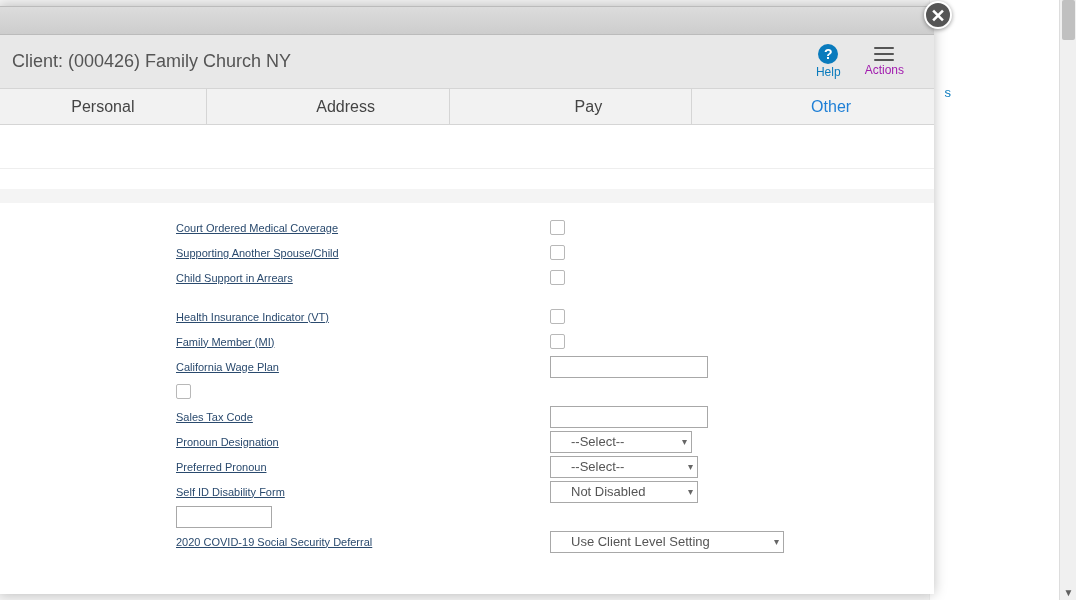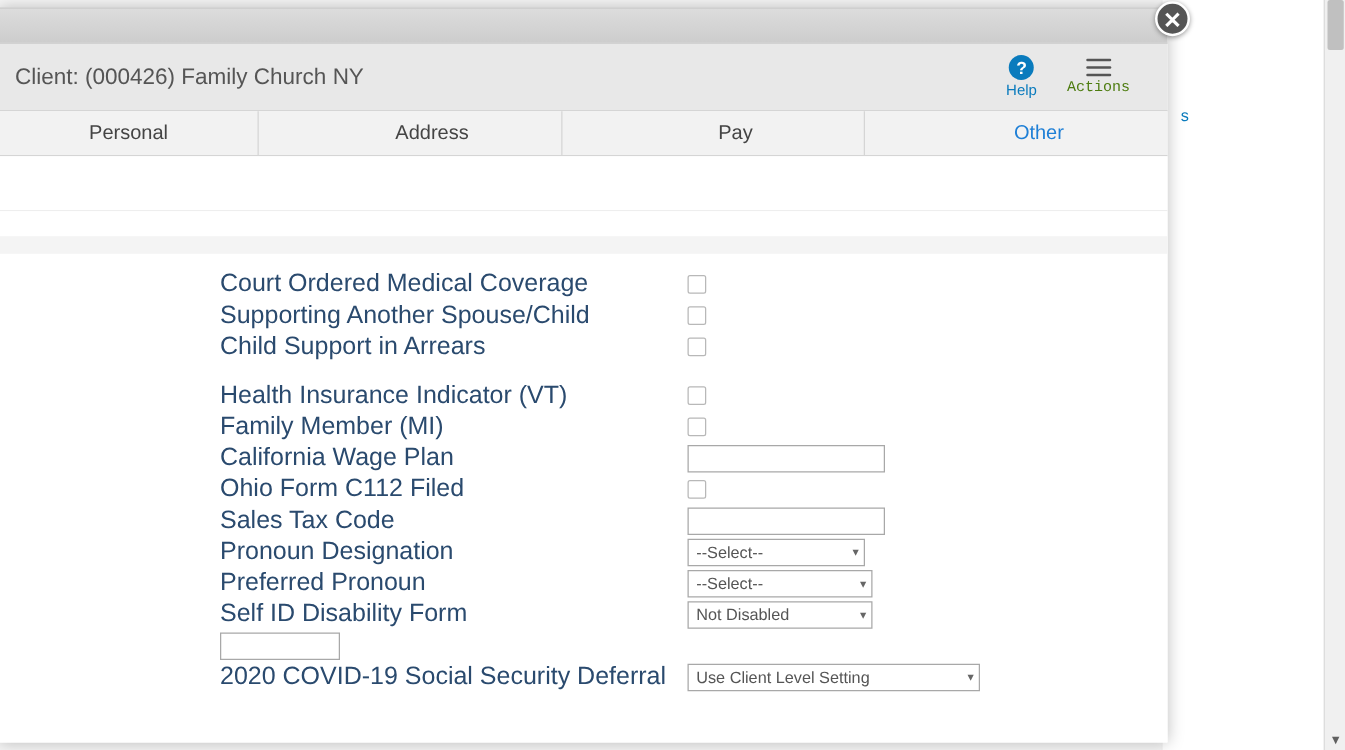--- a/index.html
+++ b/index.html
@@ -120,23 +120,22 @@
     background: #0a7bbd;
     border-radius: 50%;
     color: #fff;
     font-weight: bold;
     font-size: 14px;
     text-align: center;
     line-height: 20px;
     margin-bottom: 1px;
   }
   .actions-btn {
-    color: #4d7c0f;
+    color: #a21caf;
     position: relative;
-    font-family: Liberation Mono, monospace;
   }
   .actions-highlight {
     position: absolute;
     top: 50%;
     left: 50%;
     transform: translate(-50%, -50%);
     width: 64px;
     height: 64px;
     background: rgba(255, 180, 100, 0.45);
     border-radius: 50%;
@@ -197,22 +196,23 @@
   .row {
     display: flex;
     align-items: center;
     height: 25px;
     margin-bottom: 0px;
   }
   .row.spacer { height: 14px; }
   .label {
     width: 374px;
     color: #2a4a6e;
-    font-size: 20px;
+    font-size: 11px;
     font-family: "Segoe UI", Verdana, sans-serif;
+    text-decoration: underline;
   }
   .checkbox {
     width: 15px;
     height: 15px;
     border: 1px solid #b8b8b8;
     border-radius: 2px;
     background: #fff;
   }
   .text-input {
     width: 158px;
@@ -225,21 +225,21 @@
   .text-input.short { width: 96px; }
   .select {
     height: 22px;
     border: 1px solid #a8a8a8;
     background: #fff;
     font-size: 13px;
     color: #555;
     display: flex;
     align-items: center;
     justify-content: space-between;
-    padding: 0 4px 0 6px;
+    padding: 0 4px 0 20px;
     cursor: pointer;
   }
   .select .caret {
     font-size: 10px;
     color: #666;
   }
   .select.w140 { width: 142px; }
   .select.w150 { width: 148px; }
   .select.w254 { width: 234px; }
   .side-widget {
@@ -342,21 +342,20 @@
       </div>
       <div class="row">
         <div class="label">Family Member (MI)</div>
         <div class="checkbox"></div>
       </div>
       <div class="row">
         <div class="label">California Wage Plan</div>
         <input class="text-input" value="" style="">
       </div>
       <div class="row">
-        <div class="label">Ohio Form C112 Filed</div>
         <div class="checkbox"></div>
       </div>
       <div class="row">
         <div class="label">Sales Tax Code</div>
         <input class="text-input" value="" style="">
       </div>
       <div class="row">
         <div class="label">Pronoun Designation</div>
         <div class="select w140">
           <span>--Select--</span>

